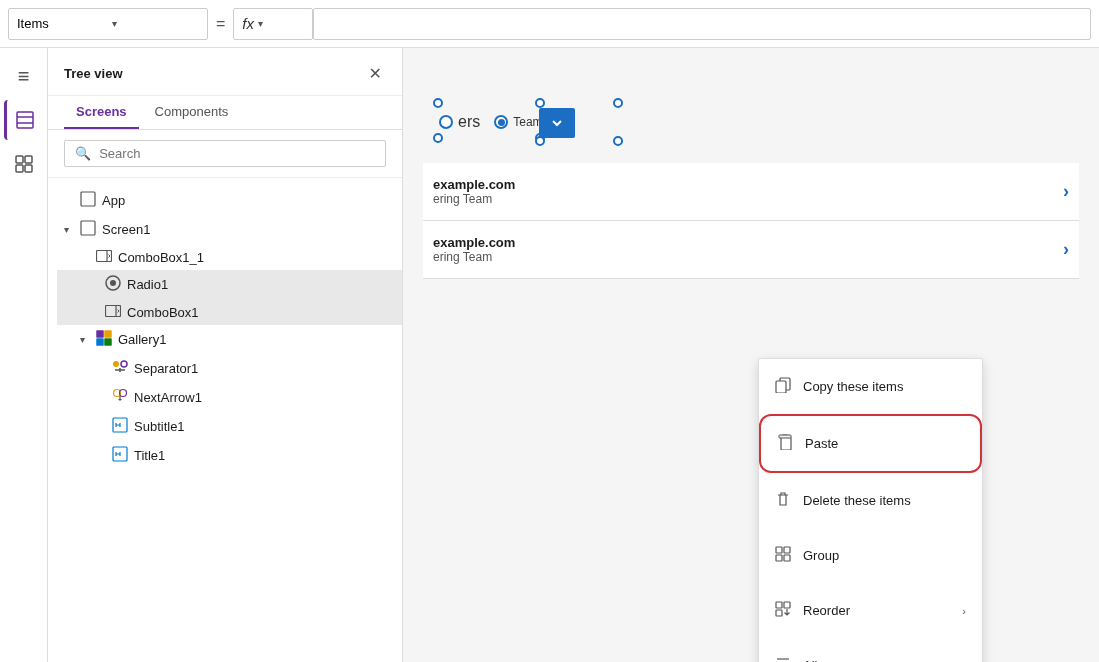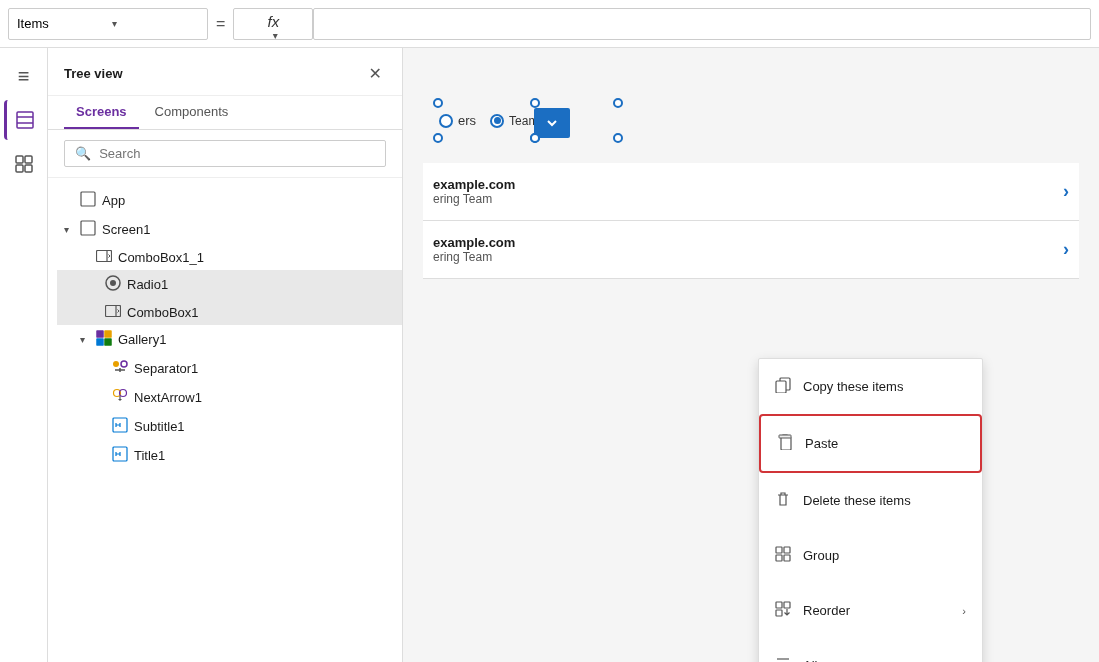--- a/index.html
+++ b/index.html
@@ -12,21 +12,21 @@
     }
     .top-bar-dropdown {
       display: flex; align-items: center; border: 1px solid #ccc; border-radius: 2px;
       padding: 12px 8px; min-width: 200px; cursor: pointer; background: #fff; height: 32px;
     }
     .top-bar-dropdown span { flex: 1; }
     .top-bar-dropdown .chevron { color: #555; font-size: 10px; margin-left: 8px; }
     .top-bar-equals { margin: 0 8px; font-size: 16px; color: #555; }
     .top-bar-fx {
       display: flex; align-items: center; border: 1px solid #ccc; border-radius: 2px;
-      padding: 4px 8px; background: #fff; height: 32px; min-width: 80px; cursor: pointer; flex-direction: column;
+      padding: 4px 8px; background: #fff; height: 32px; min-width: 80px; cursor: pointer;
     }
     .top-bar-fx .fx-text { font-style: italic; font-size: 15px; color: #333; }
     .top-bar-fx .chevron { color: #555; font-size: 10px; margin-left: 4px; }
     .formula-bar { flex: 1; height: 32px; border: 1px solid #ccc; border-radius: 2px; padding: 4px 8px; background: #fff; }
 
     
     .main-area { display: flex; flex: 1; overflow: hidden; }
 
     
     .left-icons {
@@ -104,21 +104,21 @@
       position: absolute; top: 310px; left: 355px; width: 225px;
       background: #fff; border: 1px solid #ddd; border-radius: 2px;
       box-shadow: 0 4px 12px rgba(0,0,0,0.15); z-index: 100;
     }
     .context-menu-item {
       display: flex; align-items: center; padding: 18px 16px;
       cursor: pointer; font-size: 13px; color: #1b1b1b;
       border: none; background: none; width: 100%;
     }
     .context-menu-item.paste-item {
-      border: 2px solid #d13438; border-radius: 4px; background: #fff;
+      border: 2px solid #d13438; border-radius: 12px; background: #fff;
     }
     .context-menu-item .menu-icon { margin-right: 10px; font-size: 14px; color: #555; width: 18px; flex-shrink: 0; }
     .context-menu-item .menu-label { flex: 1; text-align: left; }
     .context-menu-item .menu-arrow { color: #555; font-size: 11px; }
 
     
     ::-webkit-scrollbar { width: 6px; }
     ::-webkit-scrollbar-track { background: #f1f1f1; }
     ::-webkit-scrollbar-thumb { background: #ccc; border-radius: 3px; }
 
@@ -321,21 +321,21 @@
 
         <div style="width:10px;height:10px;border-radius:50%;background:#fff;border:2px solid #1b6ec2;position:absolute;top:-5px;left:10px;"></div>
         <div style="width:10px;height:10px;border-radius:50%;background:#fff;border:2px solid #1b6ec2;position:absolute;top:-5px;left:190px;"></div>
         <div style="width:10px;height:10px;border-radius:50%;background:#fff;border:2px solid #1b6ec2;position:absolute;top:-5px;right:20px;"></div>
         <div style="width:10px;height:10px;border-radius:50%;background:#fff;border:2px solid #1b6ec2;position:absolute;top:30px;left:10px;"></div>
         <div style="width:10px;height:10px;border-radius:50%;background:#fff;border:2px solid #1b6ec2;position:absolute;top:30px;right:20px;"></div>
 
         <div style="display:flex; align-items:center; gap:14px; padding:10px 16px;">
           <div style="display:flex;align-items:center;gap:5px;">
             <div style="width:14px;height:14px;border-radius:50%;border:2px solid #1b6ec2;background:#fff;"></div>
-            <span style="font-size:13px;color:#333;">ers</span>
+            <span style="font-size:16px;color:#333;">ers</span>
           </div>
           <div style="display:flex;align-items:center;gap:5px;">
             <div style="width:14px;height:14px;border-radius:50%;border:2px solid #1b6ec2;background:#fff;display:flex;align-items:center;justify-content:center;">
               <div style="width:7px;height:7px;border-radius:50%;background:#1b6ec2;"></div>
             </div>
             <span style="font-size:12px;color:#333;">Teams</span>
           </div>
         </div>
 
         <div style="position:absolute;top:5px;right:-10px;width:36px;height:30px;background:#1b6ec2;border-radius:2px;display:flex;align-items:center;justify-content:center;">

